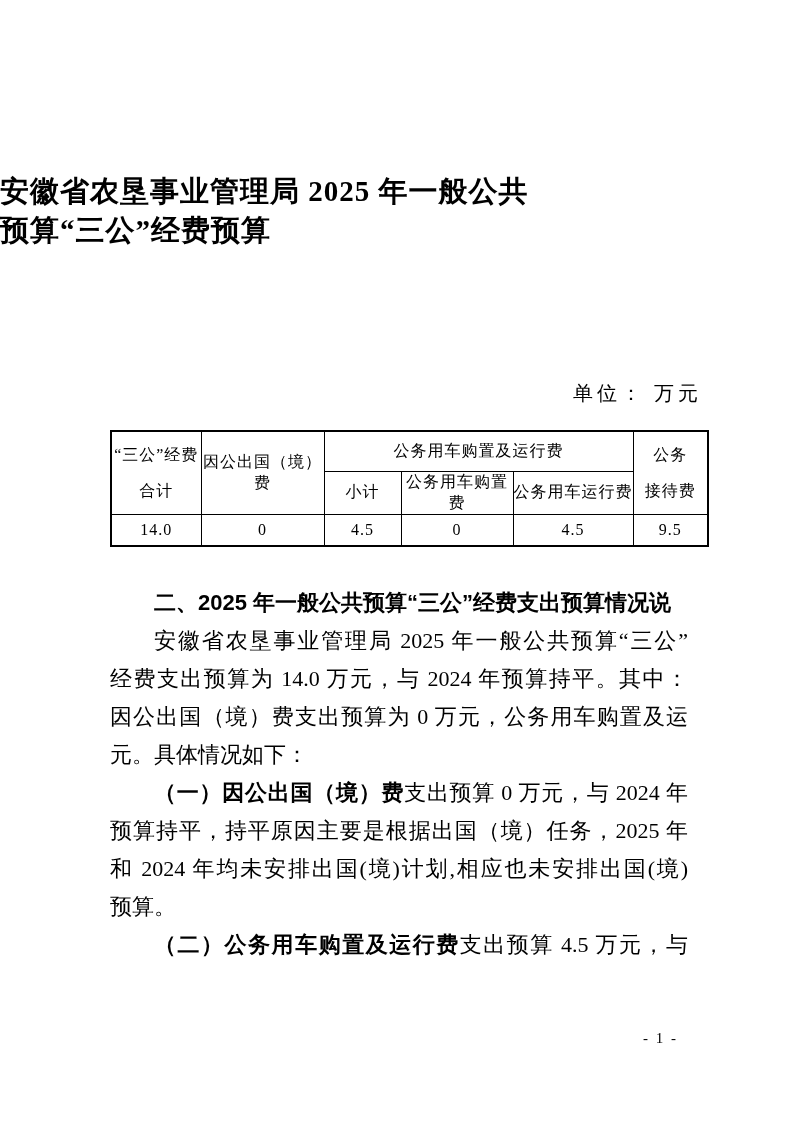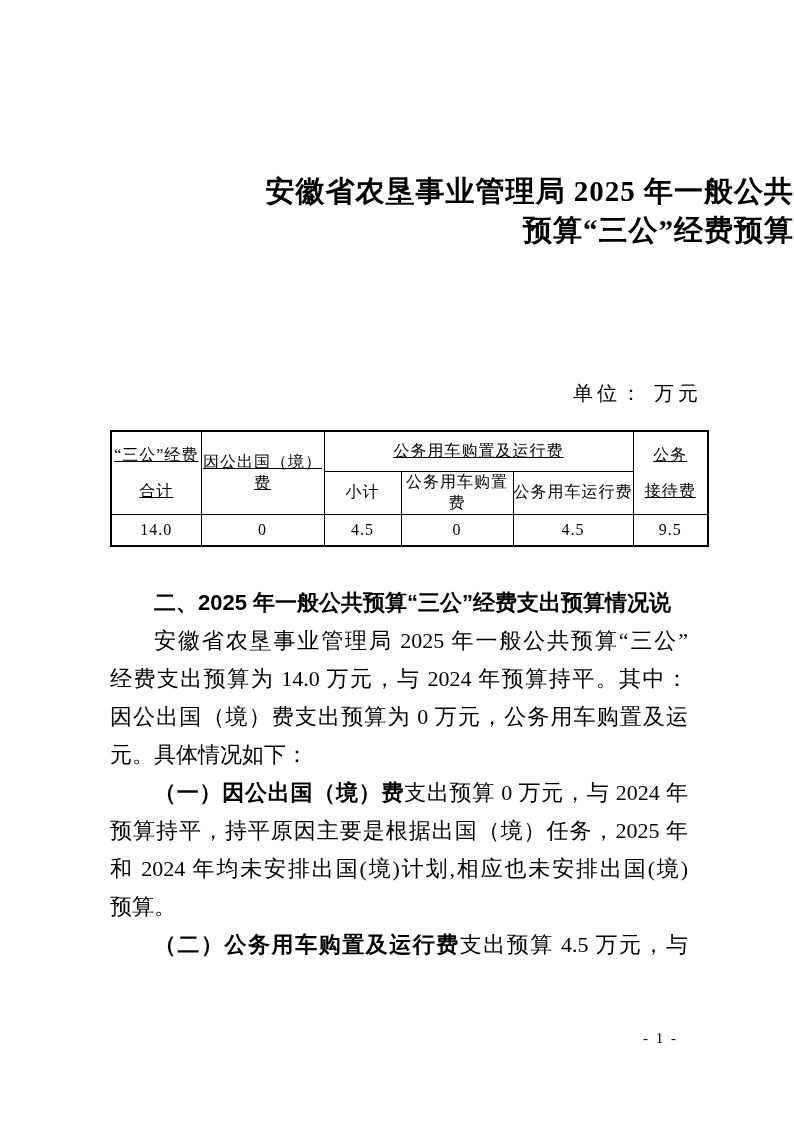--- a/index.html
+++ b/index.html
@@ -14,21 +14,21 @@
     background: #ffffff;
     color: #000000;
     font-family: "Liberation Serif", serif;
     overflow: hidden;
   }
   .title-block {
     position: absolute;
     top: 172px;
     left: 0;
     right: 0;
-    text-align: right;
+    text-align: left;
     font-family: "Liberation Serif", serif;
     font-weight: bold;
     font-size: 29px;
     line-height: 39px;
     letter-spacing: 1px;
   }
   .h1 {
     position: absolute;
     top: 329px;
     left: 110px;
@@ -60,21 +60,21 @@
     border: 1px solid #000;
     text-align: center;
     vertical-align: middle;
     padding: 0;
     letter-spacing: 1px;
   }
   table.budget td.two-line {
     white-space: pre-line;
     line-height: 36px;
   }
-  tr.r1 { height: 40px; text-decoration: underline; }
+  tr.r1 { height: 40px; }
   tr.r2 { height: 35px; margin-top: 23px; }
   tr.r3 { height: 32px; }
   .body-block {
     position: absolute;
     top: 584px;
     left: 110px;
     width: 578px;
     font-size: 22px;
     line-height: 38px;
   }

